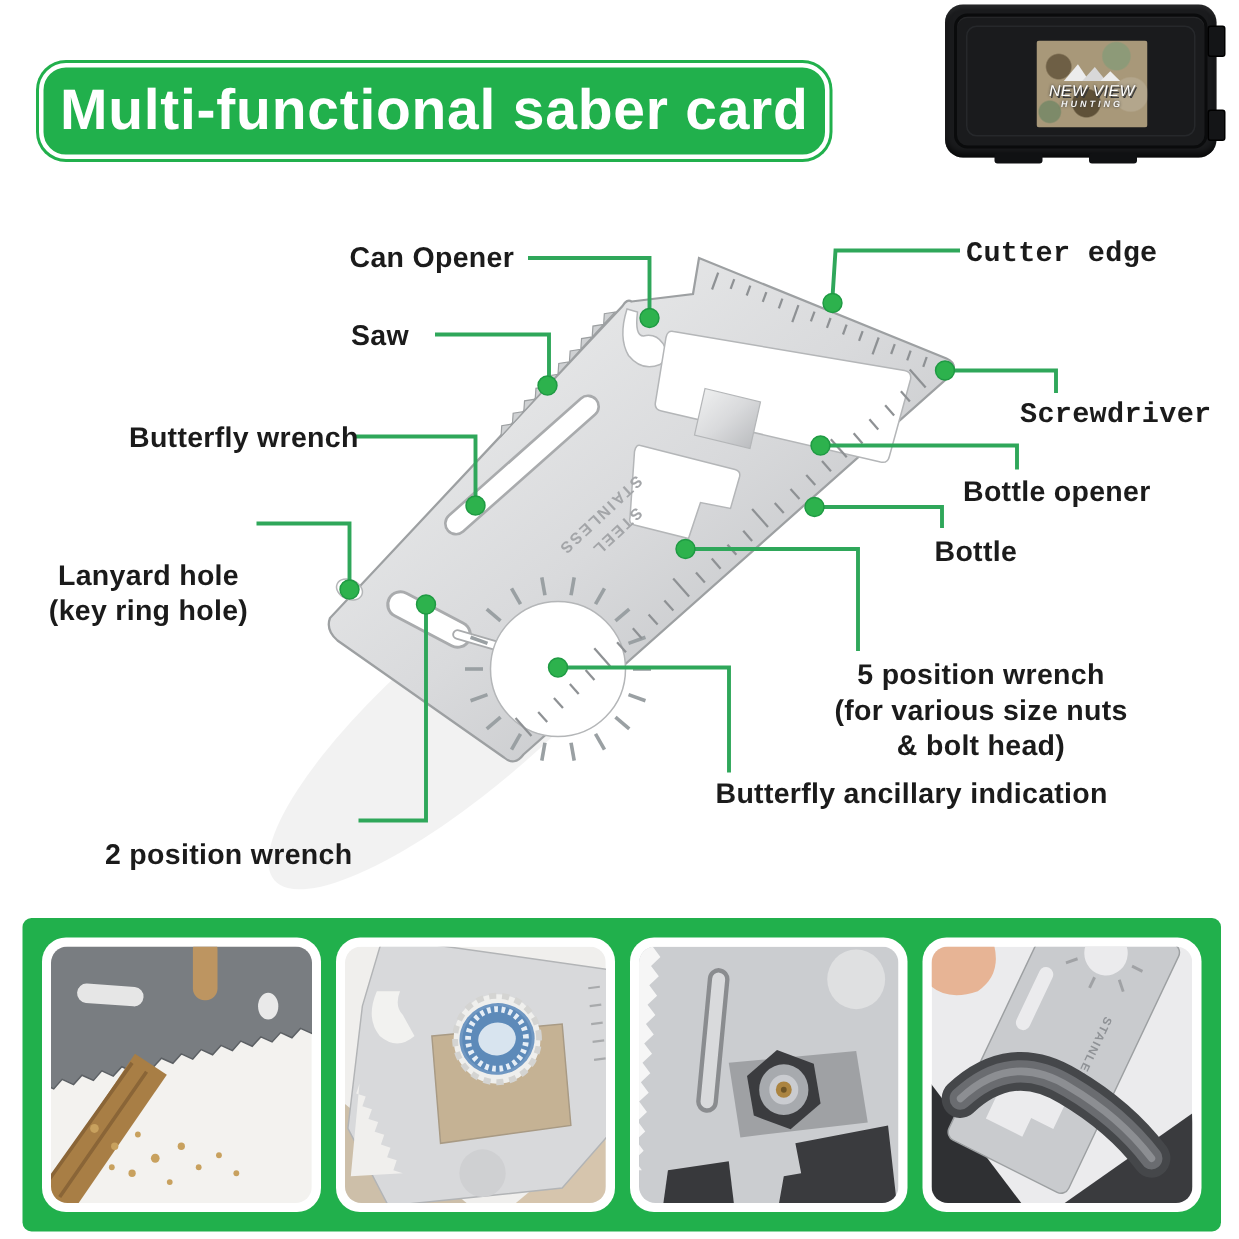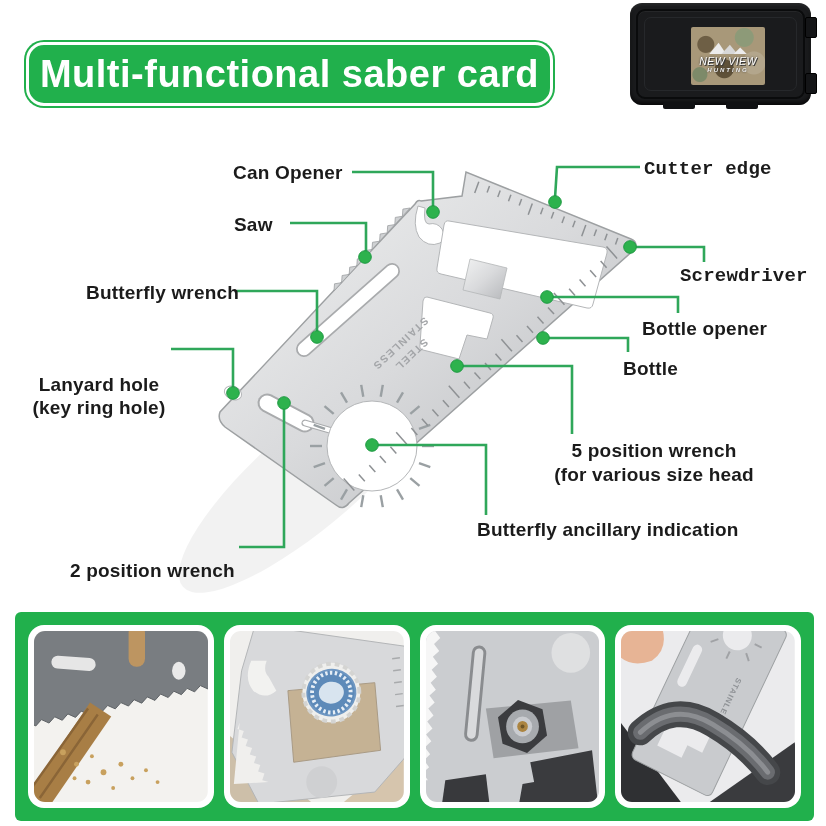--- a/index.html
+++ b/index.html
@@ -198,21 +198,22 @@
   <div class="lbl" style="left:680px;top:265px;font-family:Liberation Mono, monospace;">Screwdriver</div>
   <div class="lbl" style="left:86px;top:281px;">Butterfly wrench</div>
   <div class="lbl center" style="left:28px;top:334px;width:142px;margin-top:39px;">
     <div>Lanyard hole</div>
     <div>(key ring hole)</div>
   </div>
   <div class="lbl" style="left:642px;top:317px;">Bottle opener</div>
   <div class="lbl" style="left:623px;top:357px;">Bottle</div>
   <div class="lbl center" style="left:528px;top:439px;width:252px;line-height:23.5px;">
     <div>5 position wrench</div>
-    <div>(for various size head</div>
+    <div>(for various size nuts</div>
+    <div>&amp; bolt head)</div>
   </div>
   <div class="lbl" style="left:477px;top:518px;">Butterfly ancillary indication</div>
   <div class="lbl" style="left:70px;top:535px;margin-top:24px;">2 position wrench</div>
 
   <div class="strip">
     <div class="tile">
         <div class="tile-inner">
       <svg viewBox="0 0 180 172" preserveAspectRatio="none">
         <rect width="180" height="172" fill="#f3f2ef"></rect>
         <path id="t1-card" fill="#797d81" stroke="#5c6064" stroke-width="1" d="M-6,-6 L186,-6 L186,52 L180.2,58.3 L172.3,54.9 L166.4,61.2 L158.6,57.7 L152.7,64.0 L144.9,60.6 L139.0,66.9 L131.1,63.4 L125.3,69.8 L117.4,66.3 L111.6,72.6 L103.7,69.1 L97.9,75.5 L90.0,72.0 L84.2,78.3 L76.3,74.9 L70.4,81.2 L62.6,77.7 L56.7,84.0 L48.9,80.6 L43.0,86.9 L35.1,83.4 L29.3,89.8 L21.4,86.3 L15.6,92.6 L7.7,89.1 L1.9,95.5 L-6.0,92.0 Z"></path>

